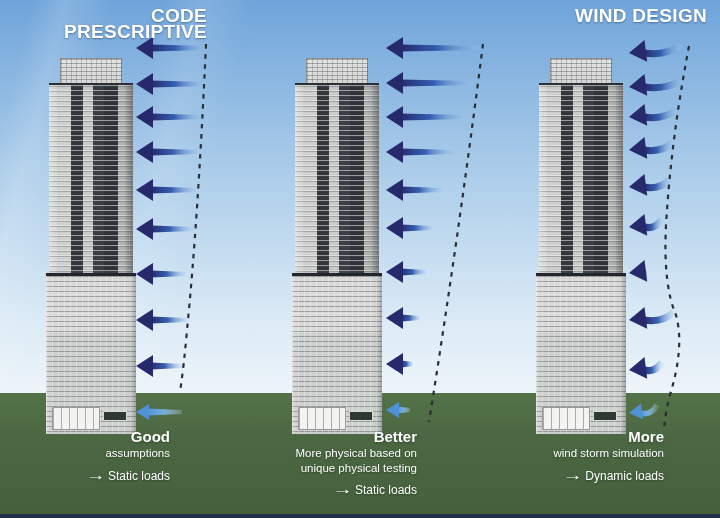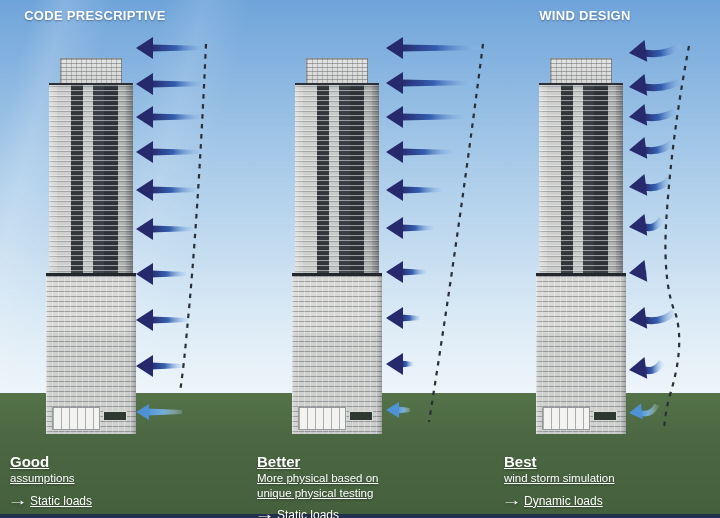--- a/index.html
+++ b/index.html
@@ -37,24 +37,24 @@
   .storefront{position:absolute;left:6px;bottom:5px;width:78px;height:22px;}
   .shop-white{position:absolute;left:0;top:0;width:46px;height:21px;background:#f3f4f2;border:1px solid #97999a;
     background-image:repeating-linear-gradient(90deg, rgba(110,112,114,.55) 0 1px, transparent 1px 8px);}
   .shop-sign{position:absolute;right:3px;top:4px;width:22px;height:8px;background:#2e3a31;border:1px solid #d8dad8;}
 
   
   #fx{position:absolute;left:0;top:0;width:720px;height:518px;pointer-events:none;}
   .dash{fill:none;stroke:var(--dash_line);stroke-width:2.2;stroke-dasharray:4.5 5.5;}
 
   
-  .panel-title{position:absolute;text-align:center;color:var(--title_text);font-weight:bold;
-    font-size:13px;line-height:16px;letter-spacing:.3px;text-shadow:0 1px 2px rgba(20,40,70,.45);}
-  .caption{position:absolute;top:452px;text-align:left;color:var(--caption_text);
-    text-shadow:0 1px 2px rgba(15,35,20,.5);text-decoration:underline;}
+  .panel-title{position:absolute;text-align:right;color:var(--title_text);font-weight:bold;
+    font-size:19px;line-height:16px;letter-spacing:.3px;text-shadow:0 1px 2px rgba(20,40,70,.45);margin-left:32px;}
+  .caption{position:absolute;top:427px;text-align:right;color:var(--caption_text);
+    text-shadow:0 1px 2px rgba(15,35,20,.5);}
   .rating{font-size:15px;font-weight:bold;line-height:19px;}
   .desc{font-size:11.5px;line-height:14.5px;}
   .load{font-size:12px;line-height:26px;margin-top:1px;}
   .load-arrow{font-size:15px;font-weight:bold;margin-right:5px;display:inline-block;transform:scaleX(1.35);}
 </style>
 </head>
 <body>
 
 <div class="stage">
 
@@ -324,18 +324,18 @@
     <div class="desc">assumptions</div>
     <div class="load"><span class="load-arrow">→</span><span>Static loads</span></div>
   </div>
   <div class="caption" style="left:257px;width:160px">
     <div class="rating">Better</div>
     <div class="desc">More physical based on</div>
     <div class="desc">unique physical testing</div>
     <div class="load"><span class="load-arrow">→</span><span>Static loads</span></div>
   </div>
   <div class="caption" style="left:504px;width:160px">
-    <div class="rating">Best</div>
+    <div class="rating">More</div>
     <div class="desc">wind storm simulation</div>
     <div class="load"><span class="load-arrow">→</span><span>Dynamic loads</span></div>
   </div>
 
 </div>
 
 </body></html>

